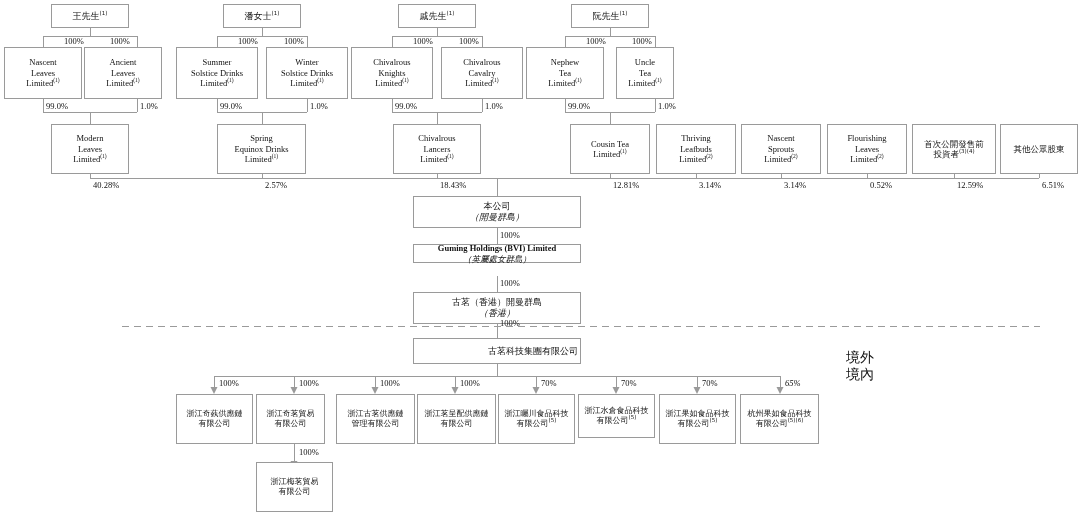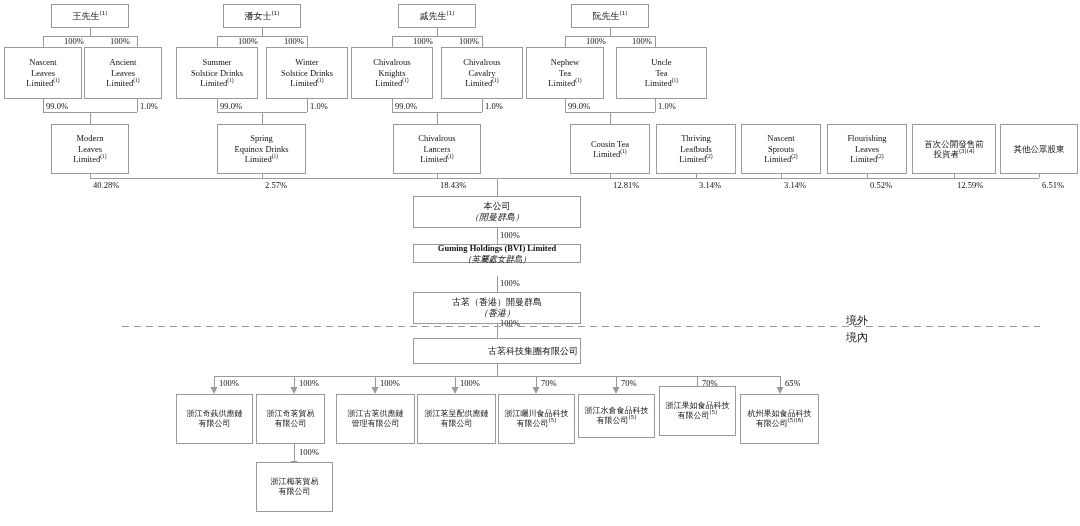--- a/index.html
+++ b/index.html
@@ -24,22 +24,22 @@
   .f85{font-size:8.5px;}
   .f8{font-size:8px;}
   .ital{font-style:italic;}
   sup{font-size:5.5px;vertical-align:super;line-height:0;}
 
   .pct{
     position:absolute;font-size:8.5px;white-space:nowrap;
     font-family:"Liberation Serif","DejaVu Serif",serif;color:#111;
   }
   .sidelbl{
-    position:absolute;font-size:11px;white-space:nowrap;
-    font-family:Liberation Sans, sans-serif;color:#111;
+    position:absolute;font-size:14px;white-space:nowrap;
+    font-family:Liberation Sans, sans-serif;color:#111;margin-top:36px;
   }
   line,path,polyline{shape-rendering:crispEdges;}
 </style>
 </head>
 <body>
 
 <svg id="chart" viewBox="0 0 1080 526" xmlns="http://www.w3.org/2000/svg">
   <g stroke="#9a9a9a" stroke-width="1" fill="none">
 
     <line x1="90" y1="28" x2="90" y2="36"></line>
@@ -164,21 +164,21 @@
 <div class="box" style="left:441px;top:47px;width:82px;height:52px;">
   <span class="t en f85"><span>Chivalrous</span><br><span>Cavalry</span><br><span>Limited</span><sup>(1)</sup></span>
 </div>
 <div class="box" style="left:393px;top:124px;width:88px;height:50px;">
   <span class="t en f85"><span>Chivalrous</span><br><span>Lancers</span><br><span>Limited</span><sup>(1)</sup></span>
 </div>
 
 <div class="box" style="left:526px;top:47px;width:78px;height:52px;">
   <span class="t en f85"><span>Nephew</span><br><span>Tea</span><br><span>Limited</span><sup>(1)</sup></span>
 </div>
-<div class="box" style="left:616px;top:47px;width:91px;height:52px;">
+<div class="box" style="left:616px;top:47px;width:58px;height:52px;">
   <span class="t en f85"><span>Uncle</span><br><span>Tea</span><br><span>Limited</span><sup>(1)</sup></span>
 </div>
 <div class="box" style="left:570px;top:124px;width:80px;height:50px;">
   <span class="t en f85"><span>Cousin Tea</span><br><span>Limited</span><sup>(1)</sup></span>
 </div>
 
 <div class="box" style="left:656px;top:124px;width:80px;height:50px;">
   <span class="t en f85"><span>Thriving</span><br><span>Leafbuds</span><br><span>Limited</span><sup>(2)</sup></span>
 </div>
 <div class="box" style="left:741px;top:124px;width:80px;height:50px;">
@@ -259,21 +259,21 @@
 </div>
 <div class="box" style="left:417px;top:394px;width:79px;height:50px;">
   <span class="t cn f8"><span>浙江茗呈配供應鏈</span><br><span>有限公司</span></span>
 </div>
 <div class="box" style="left:498px;top:394px;width:77px;height:50px;">
   <span class="t cn f8"><span>浙江矚川食品科技</span><br><span>有限公司</span><sup>(5)</sup></span>
 </div>
 <div class="box" style="left:578px;top:394px;width:77px;height:44px;">
   <span class="t cn f8"><span>浙江水倉食品科技</span><br><span>有限公司</span><sup>(5)</sup></span>
 </div>
-<div class="box" style="left:659px;top:386px;width:77px;height:50px;">
+<div class="box" style="left:659px;top:394px;width:77px;height:50px;">
   <span class="t cn f8"><span>浙江果如食品科技</span><br><span>有限公司</span><sup>(5)</sup></span>
 </div>
 <div class="box" style="left:740px;top:394px;width:79px;height:50px;">
   <span class="t cn f8"><span>杭州果如食品科技</span><br><span>有限公司</span><sup>(5)(6)</sup></span>
 </div>
 
 <div class="pct" style="left:219px;top:378px;">100%</div>
 <div class="pct" style="left:299px;top:378px;">100%</div>
 <div class="pct" style="left:380px;top:378px;">100%</div>
 <div class="pct" style="left:460px;top:378px;">100%</div>

